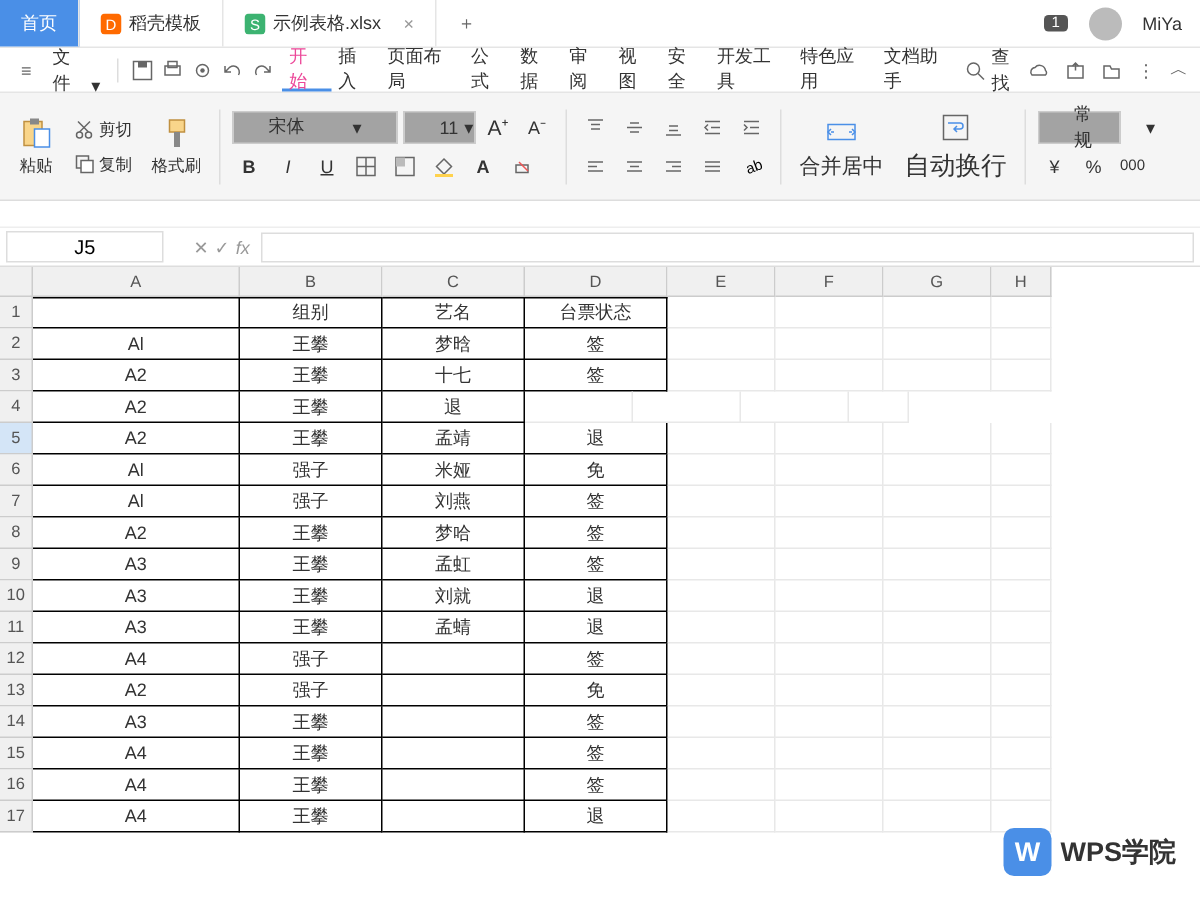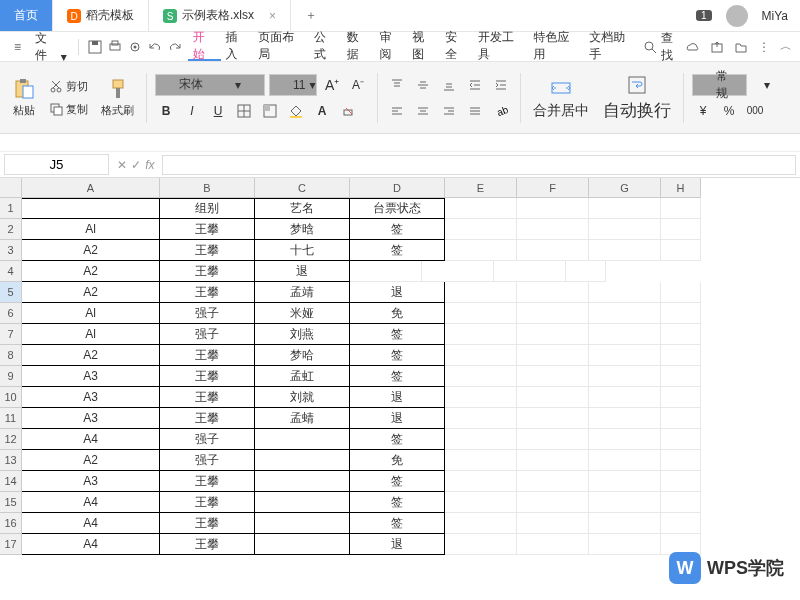--- a/index.html
+++ b/index.html
@@ -28,21 +28,21 @@
 .bigbtn { display: flex; flex-direction: column; align-items: center; gap: 2px; padding: 2px 4px; cursor: pointer; }
 .bigbtn-icon { width: 24px; height: 24px; display: flex; align-items: center; justify-content: center; }
 .smallbtn { display: flex; align-items: center; gap: 3px; padding: 2px 3px; cursor: pointer; font-size: 11px; }
 .vsep { width: 1px; height: 50px; background: #ddd; margin: 0 2px; }
 .dropdown { display: flex; align-items: center; border: 1px solid #ccc; background: #a3a3a3; padding: 2px 23px; height: 22px; gap: 4px; }
 .dropdown.font { width: 110px; }
 .dropdown.size { width: 45px; }
 .dropdown.style { width: 55px; gap: 36px; }
 .iconbtn { width: 22px; height: 22px; display: flex; align-items: center; justify-content: center; cursor: pointer; }
 .fx-bar { height: 26px; display: flex; align-items: center; border-bottom: 1px solid #ddd; background: #fff; }
-.namebox { width: 105px; border: 1px solid #ddd; padding: 2px 6px; margin: 2px 0 2px 4px; text-align: center; }
+.namebox { width: 105px; border: 1px solid #ddd; padding: 2px 6px; margin: 2px 12px 2px 4px; text-align: center; }
 .fx-ctrls { display: flex; align-items: center; gap: 4px; padding: 0 8px; color: #999; }
 .fx-input { flex: 1; border: 1px solid #ddd; height: 20px; margin-right: 4px; padding: 0 6px; }
 .grid-area { display: flex; height: 440px; overflow: hidden; }
 .corner { width: 22px; height: 20px; background: #f0f0f0; border-right: 1px solid #ccc; border-bottom: 1px solid #ccc; }
 .grid { display: flex; flex-direction: column; }
 .colheads { display: flex; height: 20px; }
 .colhead { background: #f0f0f0; border-right: 1px solid #ccc; border-bottom: 1px solid #ccc; display: flex; align-items: center; justify-content: center; color: #555; font-size: 11px; }
 .rows { display: flex; flex-direction: column; }
 .row { display: flex; height: 21px; }
 .rowhead { width: 22px; background: #f0f0f0; border-right: 1px solid #ccc; border-bottom: 1px solid #ccc; display: flex; align-items: center; justify-content: center; color: #555; font-size: 11px; }

